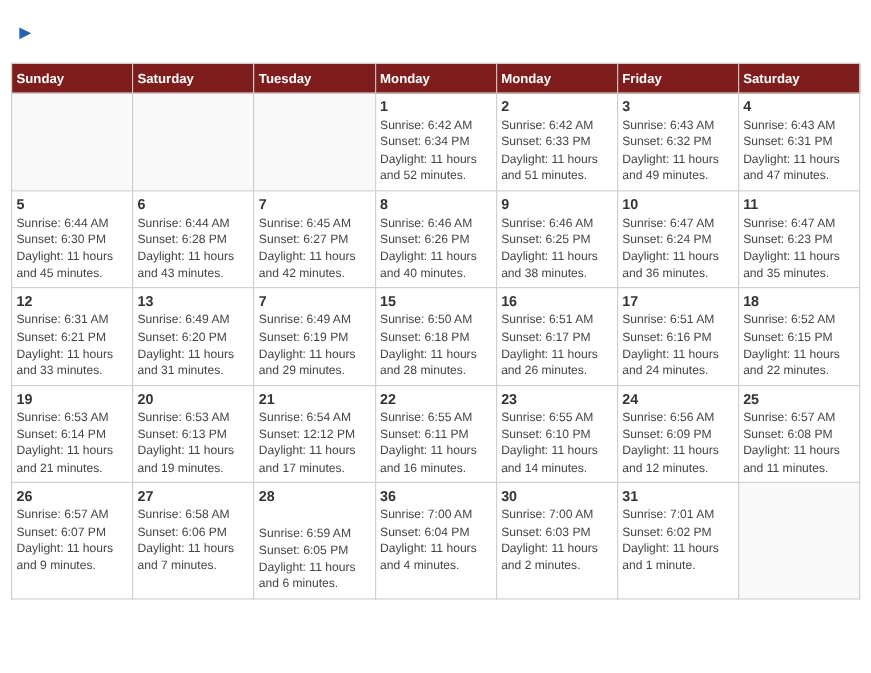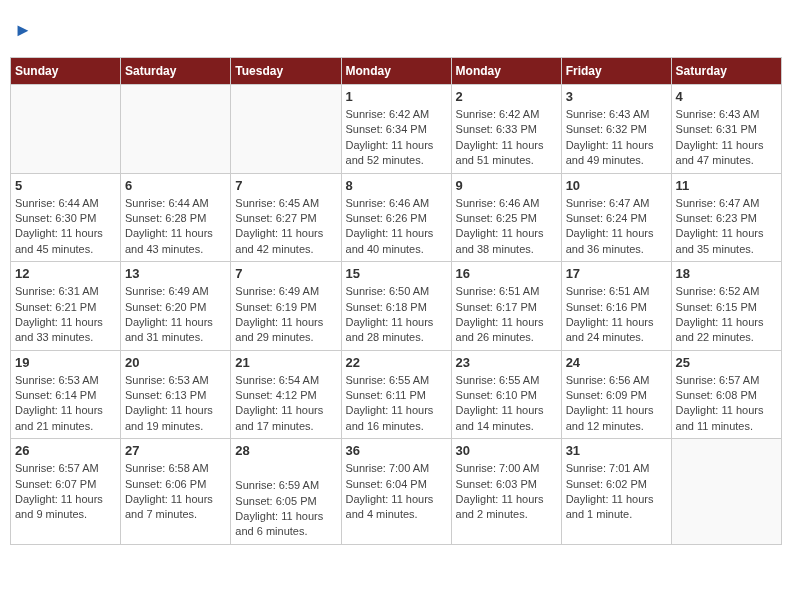--- a/index.html
+++ b/index.html
@@ -228,21 +228,21 @@
         </td>
         <td>
           <span class="day-num">20</span>
           <div class="day-info" style="white-space: pre-line;">Sunrise: 6:53 AM
 Sunset: 6:13 PM
 Daylight: 11 hours and 19 minutes.</div>
         </td>
         <td>
           <span class="day-num">21</span>
           <div class="day-info" style="white-space: pre-line;">Sunrise: 6:54 AM
-Sunset: 4:12 PM
+Sunset: 12:12 PM
 Daylight: 11 hours and 17 minutes.</div>
         </td>
         <td>
           <span class="day-num">22</span>
           <div class="day-info" style="white-space: pre-line;">Sunrise: 6:55 AM
 Sunset: 6:11 PM
 Daylight: 11 hours and 16 minutes.</div>
         </td>
         <td>
           <span class="day-num">23</span>

